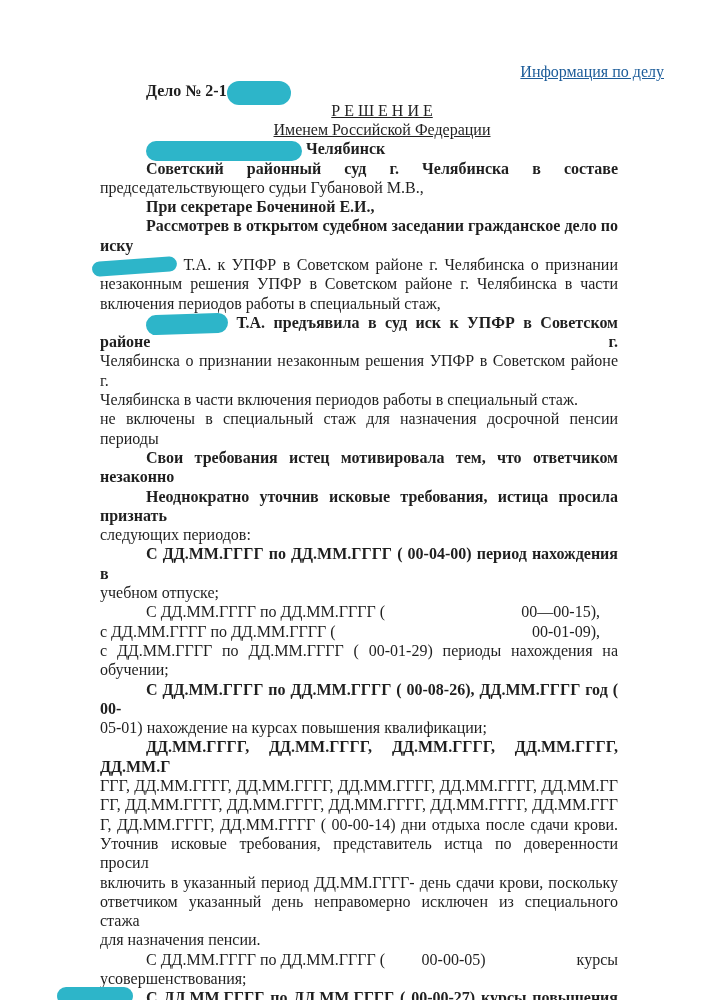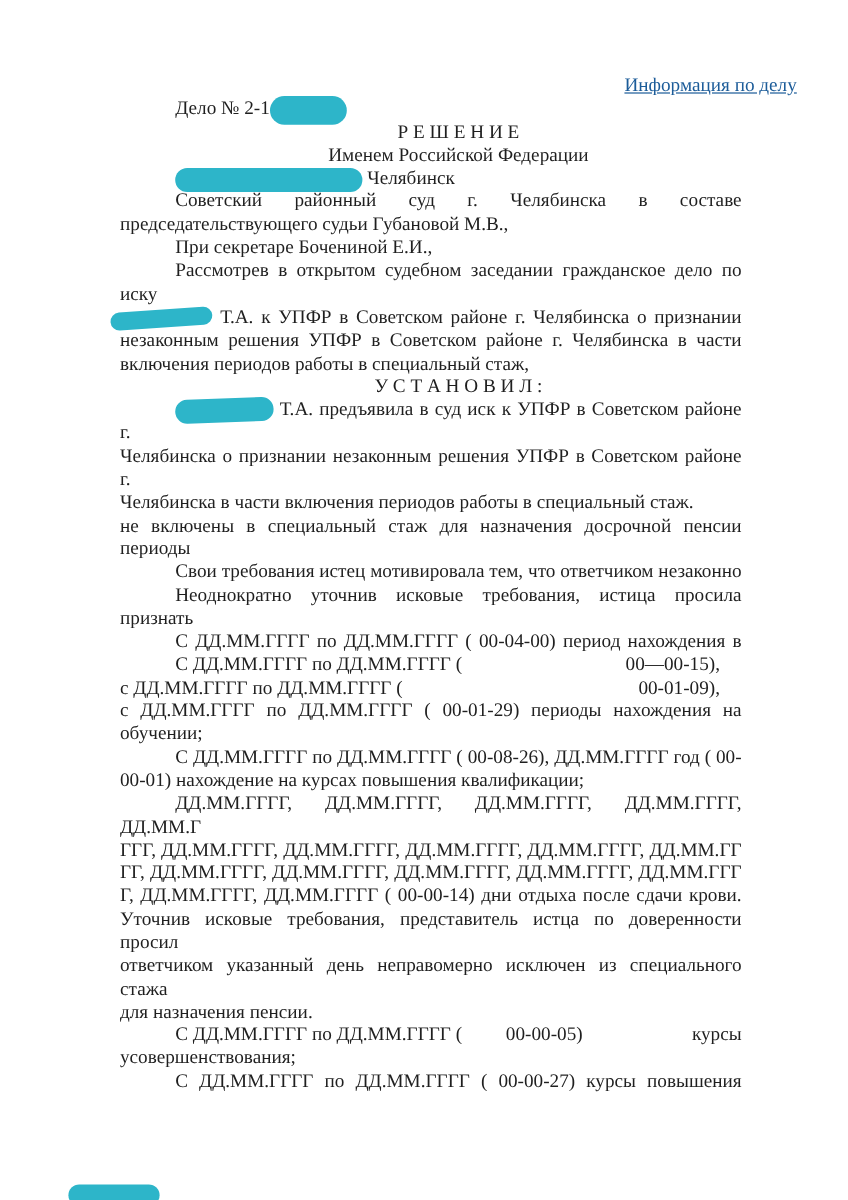--- a/index.html
+++ b/index.html
@@ -26,22 +26,22 @@
     cursor:pointer;
   }
   .line{
     font-size:16px;
     line-height:19.3px;
     white-space:nowrap;
   }
   
   .line.j{white-space:normal;text-align:justify;text-align-last:justify;padding-right:46px;}
   .line.l{white-space:normal;text-align:left;padding-right:46px;}
-  .line.c{text-align:center;white-space:normal;}
-  .line.i{text-indent:46px;}
+  .line.c{text-align:center;white-space:normal;text-decoration:underline;}
+  .line.i{text-indent:46px;font-weight:bold;}
   .line.f{display:flex;align-items:baseline;padding-right:64px;}
   .line.f2{display:flex;align-items:baseline;padding-right:46px;}
   .sp{display:inline-block;width:46px;flex:0 0 46px;}
   .gap{flex-grow:1;}
   .redact{
     display:inline-block;
     vertical-align:middle;
     margin:-4px 0;
   }
   .redact-abs{position:absolute;}
@@ -57,48 +57,50 @@
         <div class="line c"><span>Р Е Ш Е Н И Е</span></div>
         <div class="line c"><span>Именем Российской Федерации</span></div>
         <div class="line l i"><span class="redact" style="width: 156px; height: 20px; border-radius: 10px; background: rgb(45, 181, 201);"></span><span> Челябинск</span></div>
         <div class="line j i"><span>Советский районный суд г. Челябинска в составе</span></div>
         <div class="line l"><span>председательствующего судьи Губановой М.В.,</span></div>
         <div class="line l i"><span>При секретаре Бочениной Е.И.,</span></div>
         <div class="line j i"><span>Рассмотрев в открытом судебном заседании гражданское дело по иску</span></div>
         <div class="line j"><span class="redact" style="width: 85px; height: 15px; border-radius: 8px; background: rgb(45, 181, 201); transform: rotate(-4deg); margin-left: -8px;"></span><span> Т.А. к УПФР в Советском районе г. Челябинска о признании</span></div>
         <div class="line j"><span>незаконным решения УПФР в Советском районе г. Челябинска в части</span></div>
         <div class="line l"><span>включения периодов работы в специальный стаж,</span></div>
-        <div class="line c"><span>У С Т А Н О В И Л :</span></div>
         <div class="line j i"><span class="redact" style="width: 82px; height: 20px; border-radius: 10px; background: rgb(45, 181, 201); transform: rotate(-2deg);"></span><span> Т.А. предъявила в суд иск к УПФР в Советском районе г.</span></div>
         <div class="line j"><span>Челябинска о признании незаконным решения УПФР в Советском районе г.</span></div>
         <div class="line l"><span>Челябинска в части включения периодов работы в специальный стаж.</span></div>
         <div class="line j"><span>не включены в специальный стаж для назначения досрочной пенсии периоды</span></div>
         <div class="line j i"><span>Свои требования истец мотивировала тем, что ответчиком незаконно</span></div>
         <div class="line j i"><span>Неоднократно уточнив исковые требования, истица просила признать</span></div>
+        <div class="line l"><span>следующих периодов:</span></div>
         <div class="line j i"><span>С ДД.ММ.ГГГГ по ДД.ММ.ГГГГ ( 00-04-00) период нахождения в</span></div>
+        <div class="line l"><span>учебном отпуске;</span></div>
         <div class="line f">
           <span class="sp"></span>
           <span>С ДД.ММ.ГГГГ по ДД.ММ.ГГГГ (</span>
           <span class="gap" style="flex-grow: 1;"></span>
           <span>00—00-15),</span>
         </div>
         <div class="line f">
           <span>с ДД.ММ.ГГГГ по ДД.ММ.ГГГГ (</span>
           <span class="gap" style="flex-grow: 1;"></span>
           <span>00-01-09),</span>
         </div>
         <div class="line j"><span>с ДД.ММ.ГГГГ по ДД.ММ.ГГГГ ( 00-01-29) периоды нахождения на</span></div>
         <div class="line l"><span>обучении;</span></div>
         <div class="line j i"><span>С ДД.ММ.ГГГГ по ДД.ММ.ГГГГ ( 00-08-26), ДД.ММ.ГГГГ год ( 00-</span></div>
-        <div class="line l"><span>00-01) нахождение на курсах повышения квалификации;</span></div>
+        <div class="line l"><span>05-01) нахождение на курсах повышения квалификации;</span></div>
         <div class="line j i"><span>ДД.ММ.ГГГГ, ДД.ММ.ГГГГ, ДД.ММ.ГГГГ, ДД.ММ.ГГГГ, ДД.ММ.Г</span></div>
         <div class="line j"><span>ГГГ, ДД.ММ.ГГГГ, ДД.ММ.ГГГГ, ДД.ММ.ГГГГ, ДД.ММ.ГГГГ, ДД.ММ.ГГ</span></div>
         <div class="line j"><span>ГГ, ДД.ММ.ГГГГ, ДД.ММ.ГГГГ, ДД.ММ.ГГГГ, ДД.ММ.ГГГГ, ДД.ММ.ГГГ</span></div>
         <div class="line j"><span>Г, ДД.ММ.ГГГГ, ДД.ММ.ГГГГ ( 00-00-14) дни отдыха после сдачи крови.</span></div>
         <div class="line j"><span>Уточнив исковые требования, представитель истца по доверенности просил</span></div>
+        <div class="line j"><span>включить в указанный период ДД.ММ.ГГГГ- день сдачи крови, поскольку</span></div>
         <div class="line j"><span>ответчиком указанный день неправомерно исключен из специального стажа</span></div>
         <div class="line l"><span>для назначения пенсии.</span></div>
         <div class="line f2">
           <span class="sp"></span>
           <span>С ДД.ММ.ГГГГ по ДД.ММ.ГГГГ (</span>
           <span class="gap" style="flex-grow: 1;"></span>
           <span>00-00-05)</span>
           <span class="gap" style="flex-grow: 2.5;"></span>
           <span>курсы</span>
         </div>

